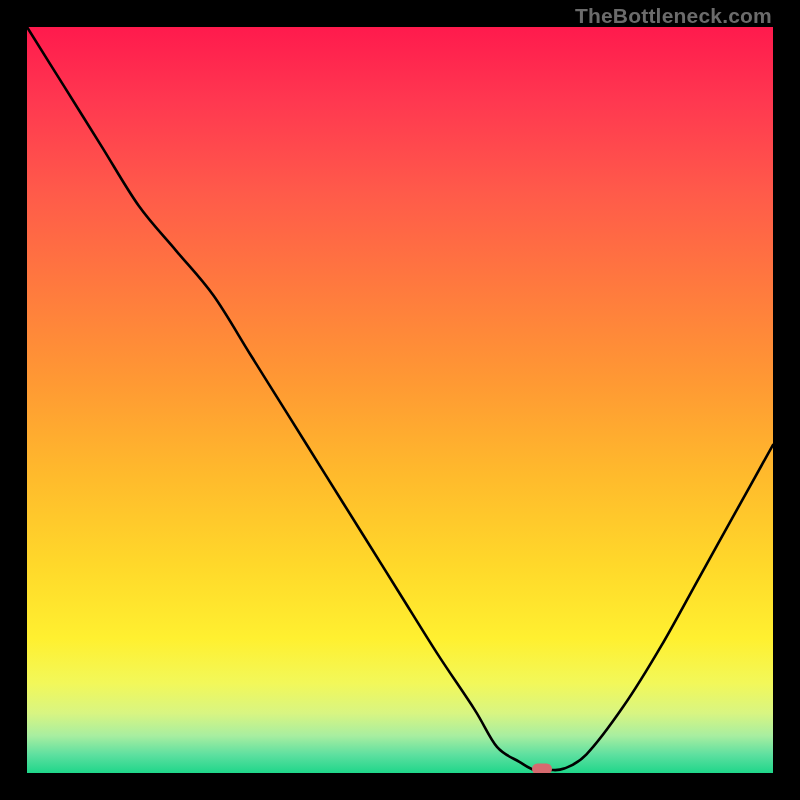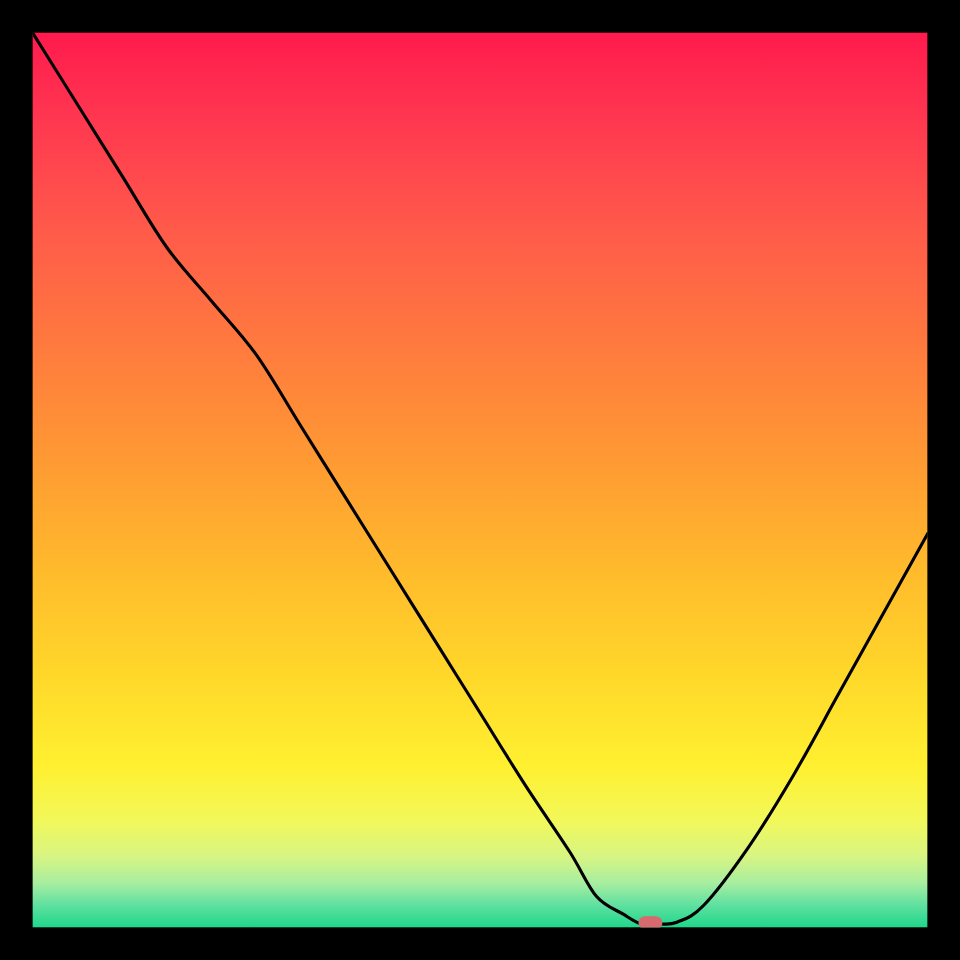--- a/index.html
+++ b/index.html
@@ -51,20 +51,21 @@
     border-radius: 6px;
     background: #d66a6f;
     transform: translate(-50%, -50%);
   }
 </style>
 </head>
 <body>
 
 <div class="frame">
 
+  <div class="attribution">TheBottleneck.com</div>
 
   <div class="plot-area">
 
     <svg class="curve" viewBox="0 0 746 746" preserveAspectRatio="none">
       <defs>
         <linearGradient id="bg-grad" x1="0" y1="0" x2="0" y2="1">
         <stop offset="0.00%" stop-color="#ff1a4d"></stop>
             <stop offset="10.00%" stop-color="#ff3850"></stop>
             <stop offset="22.00%" stop-color="#ff5a4a"></stop>
             <stop offset="35.00%" stop-color="#ff7a3e"></stop>

